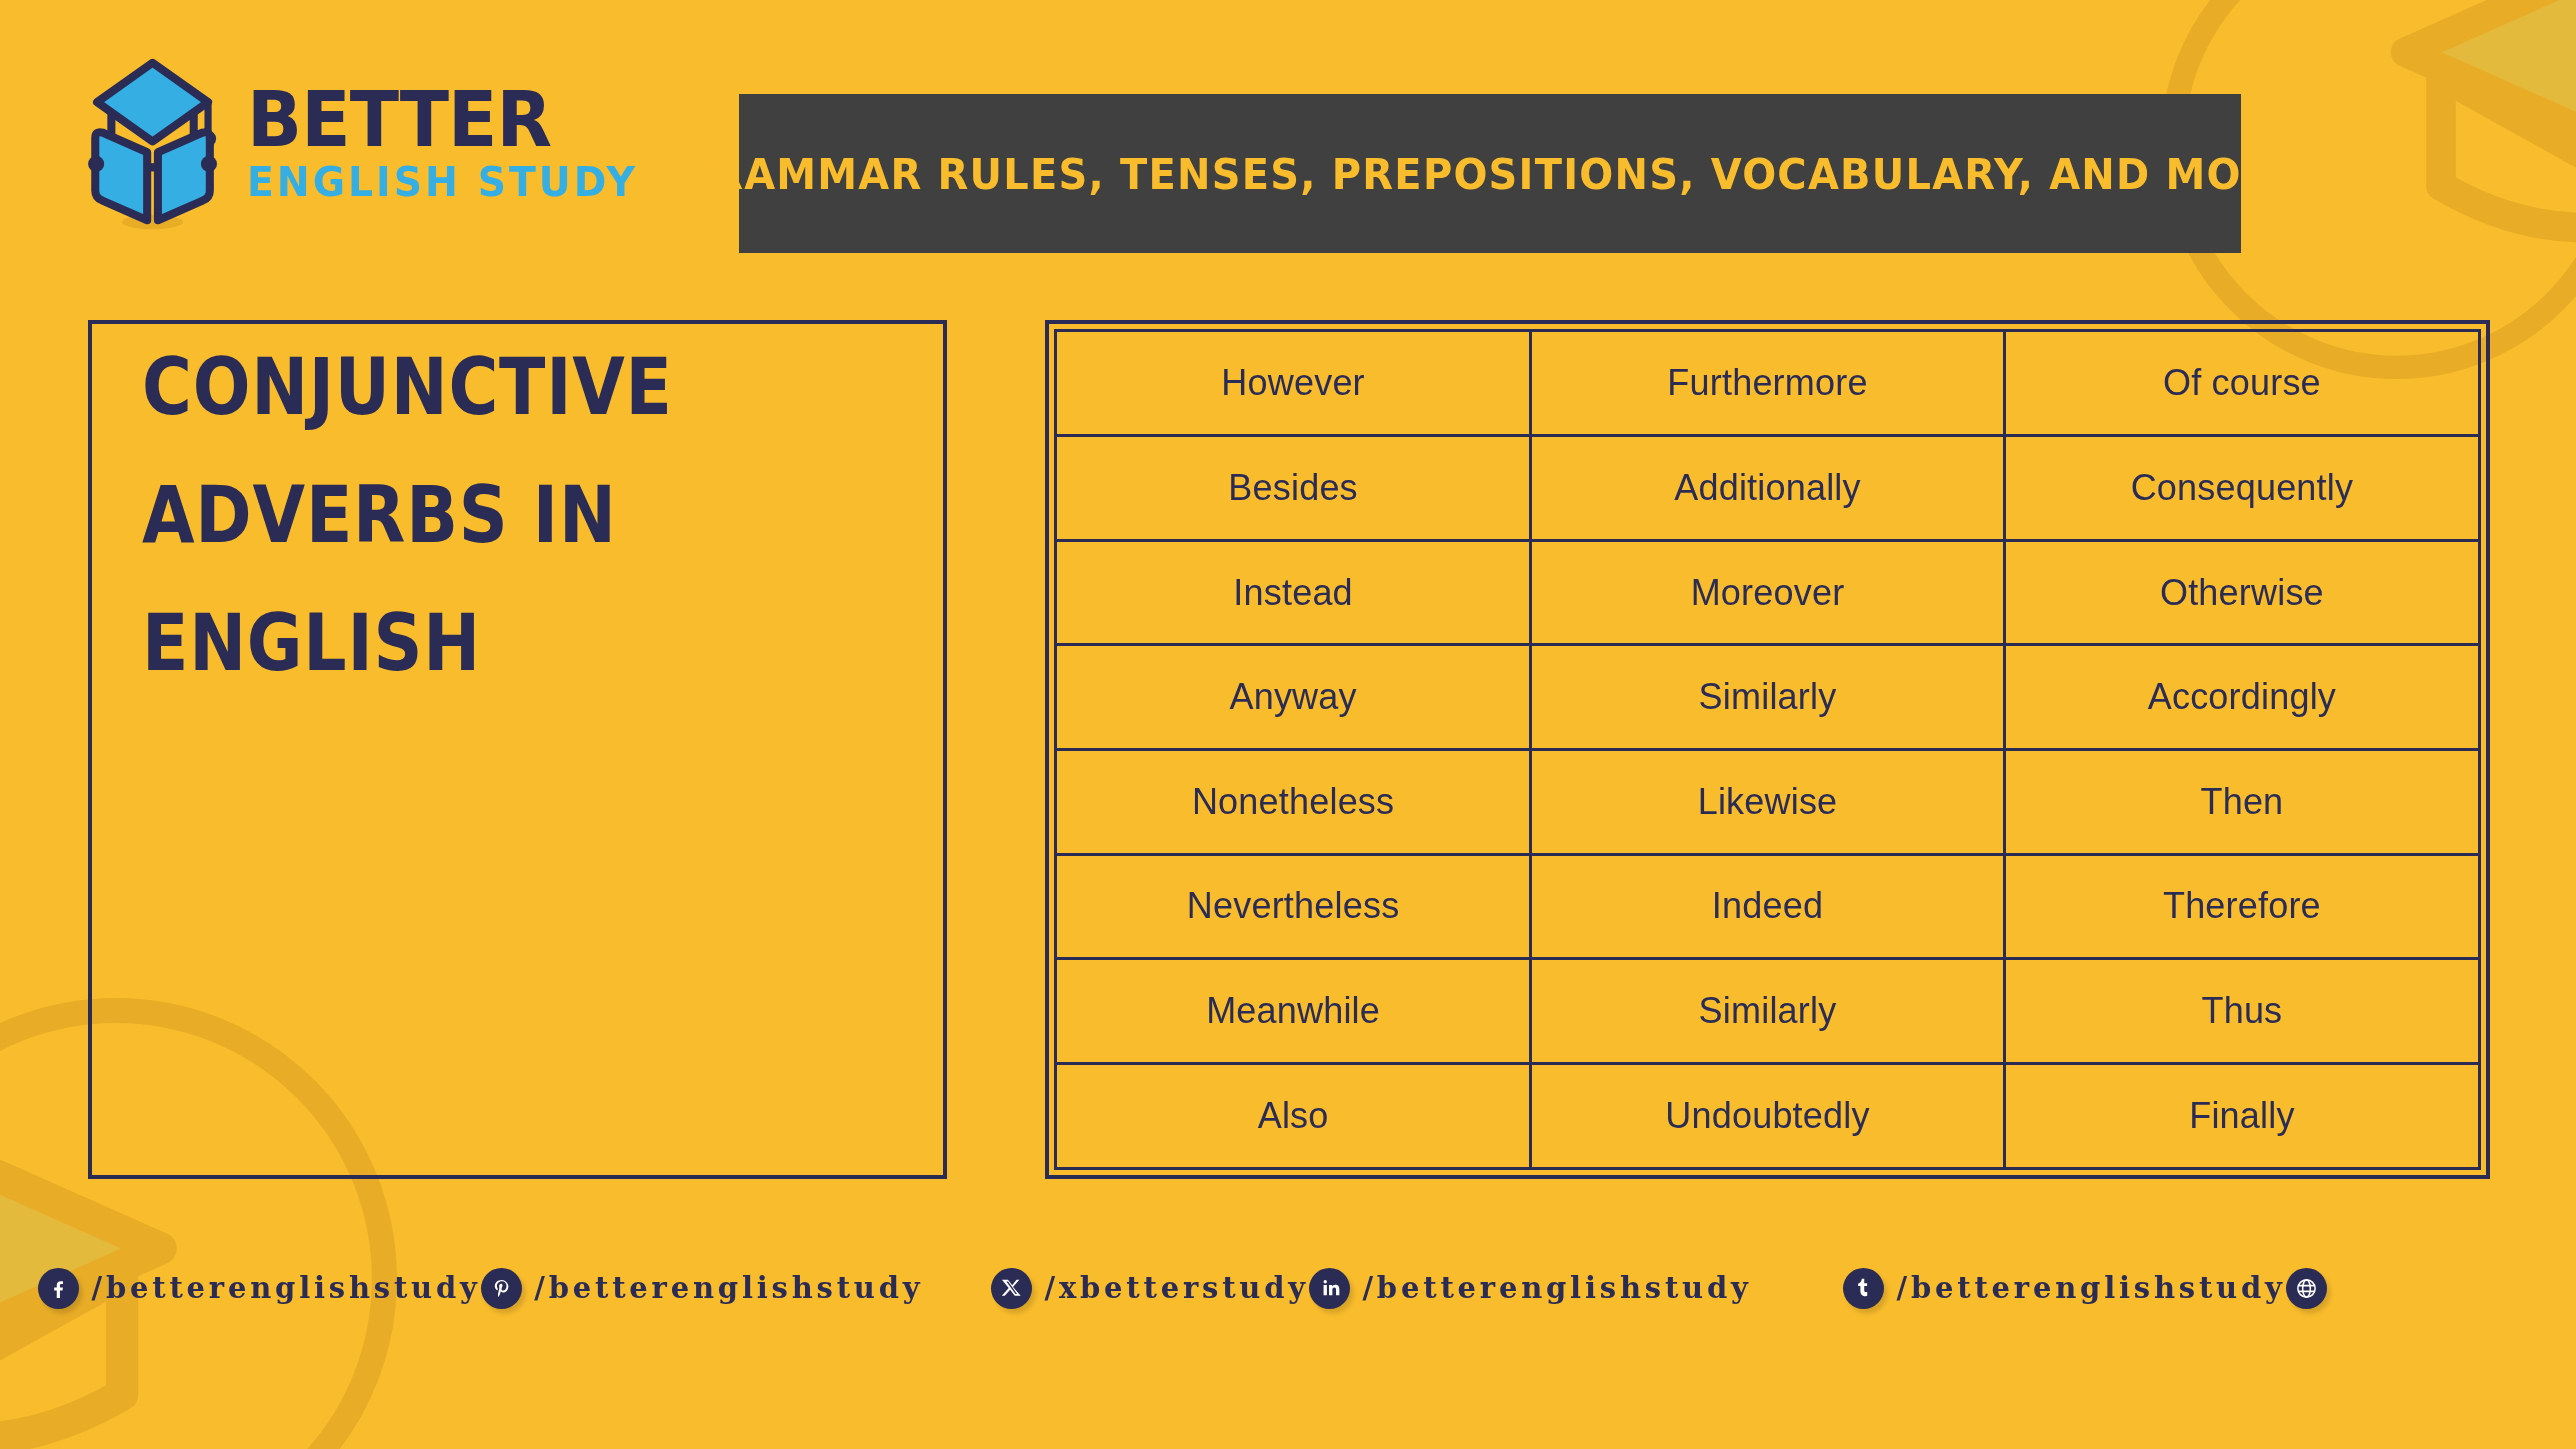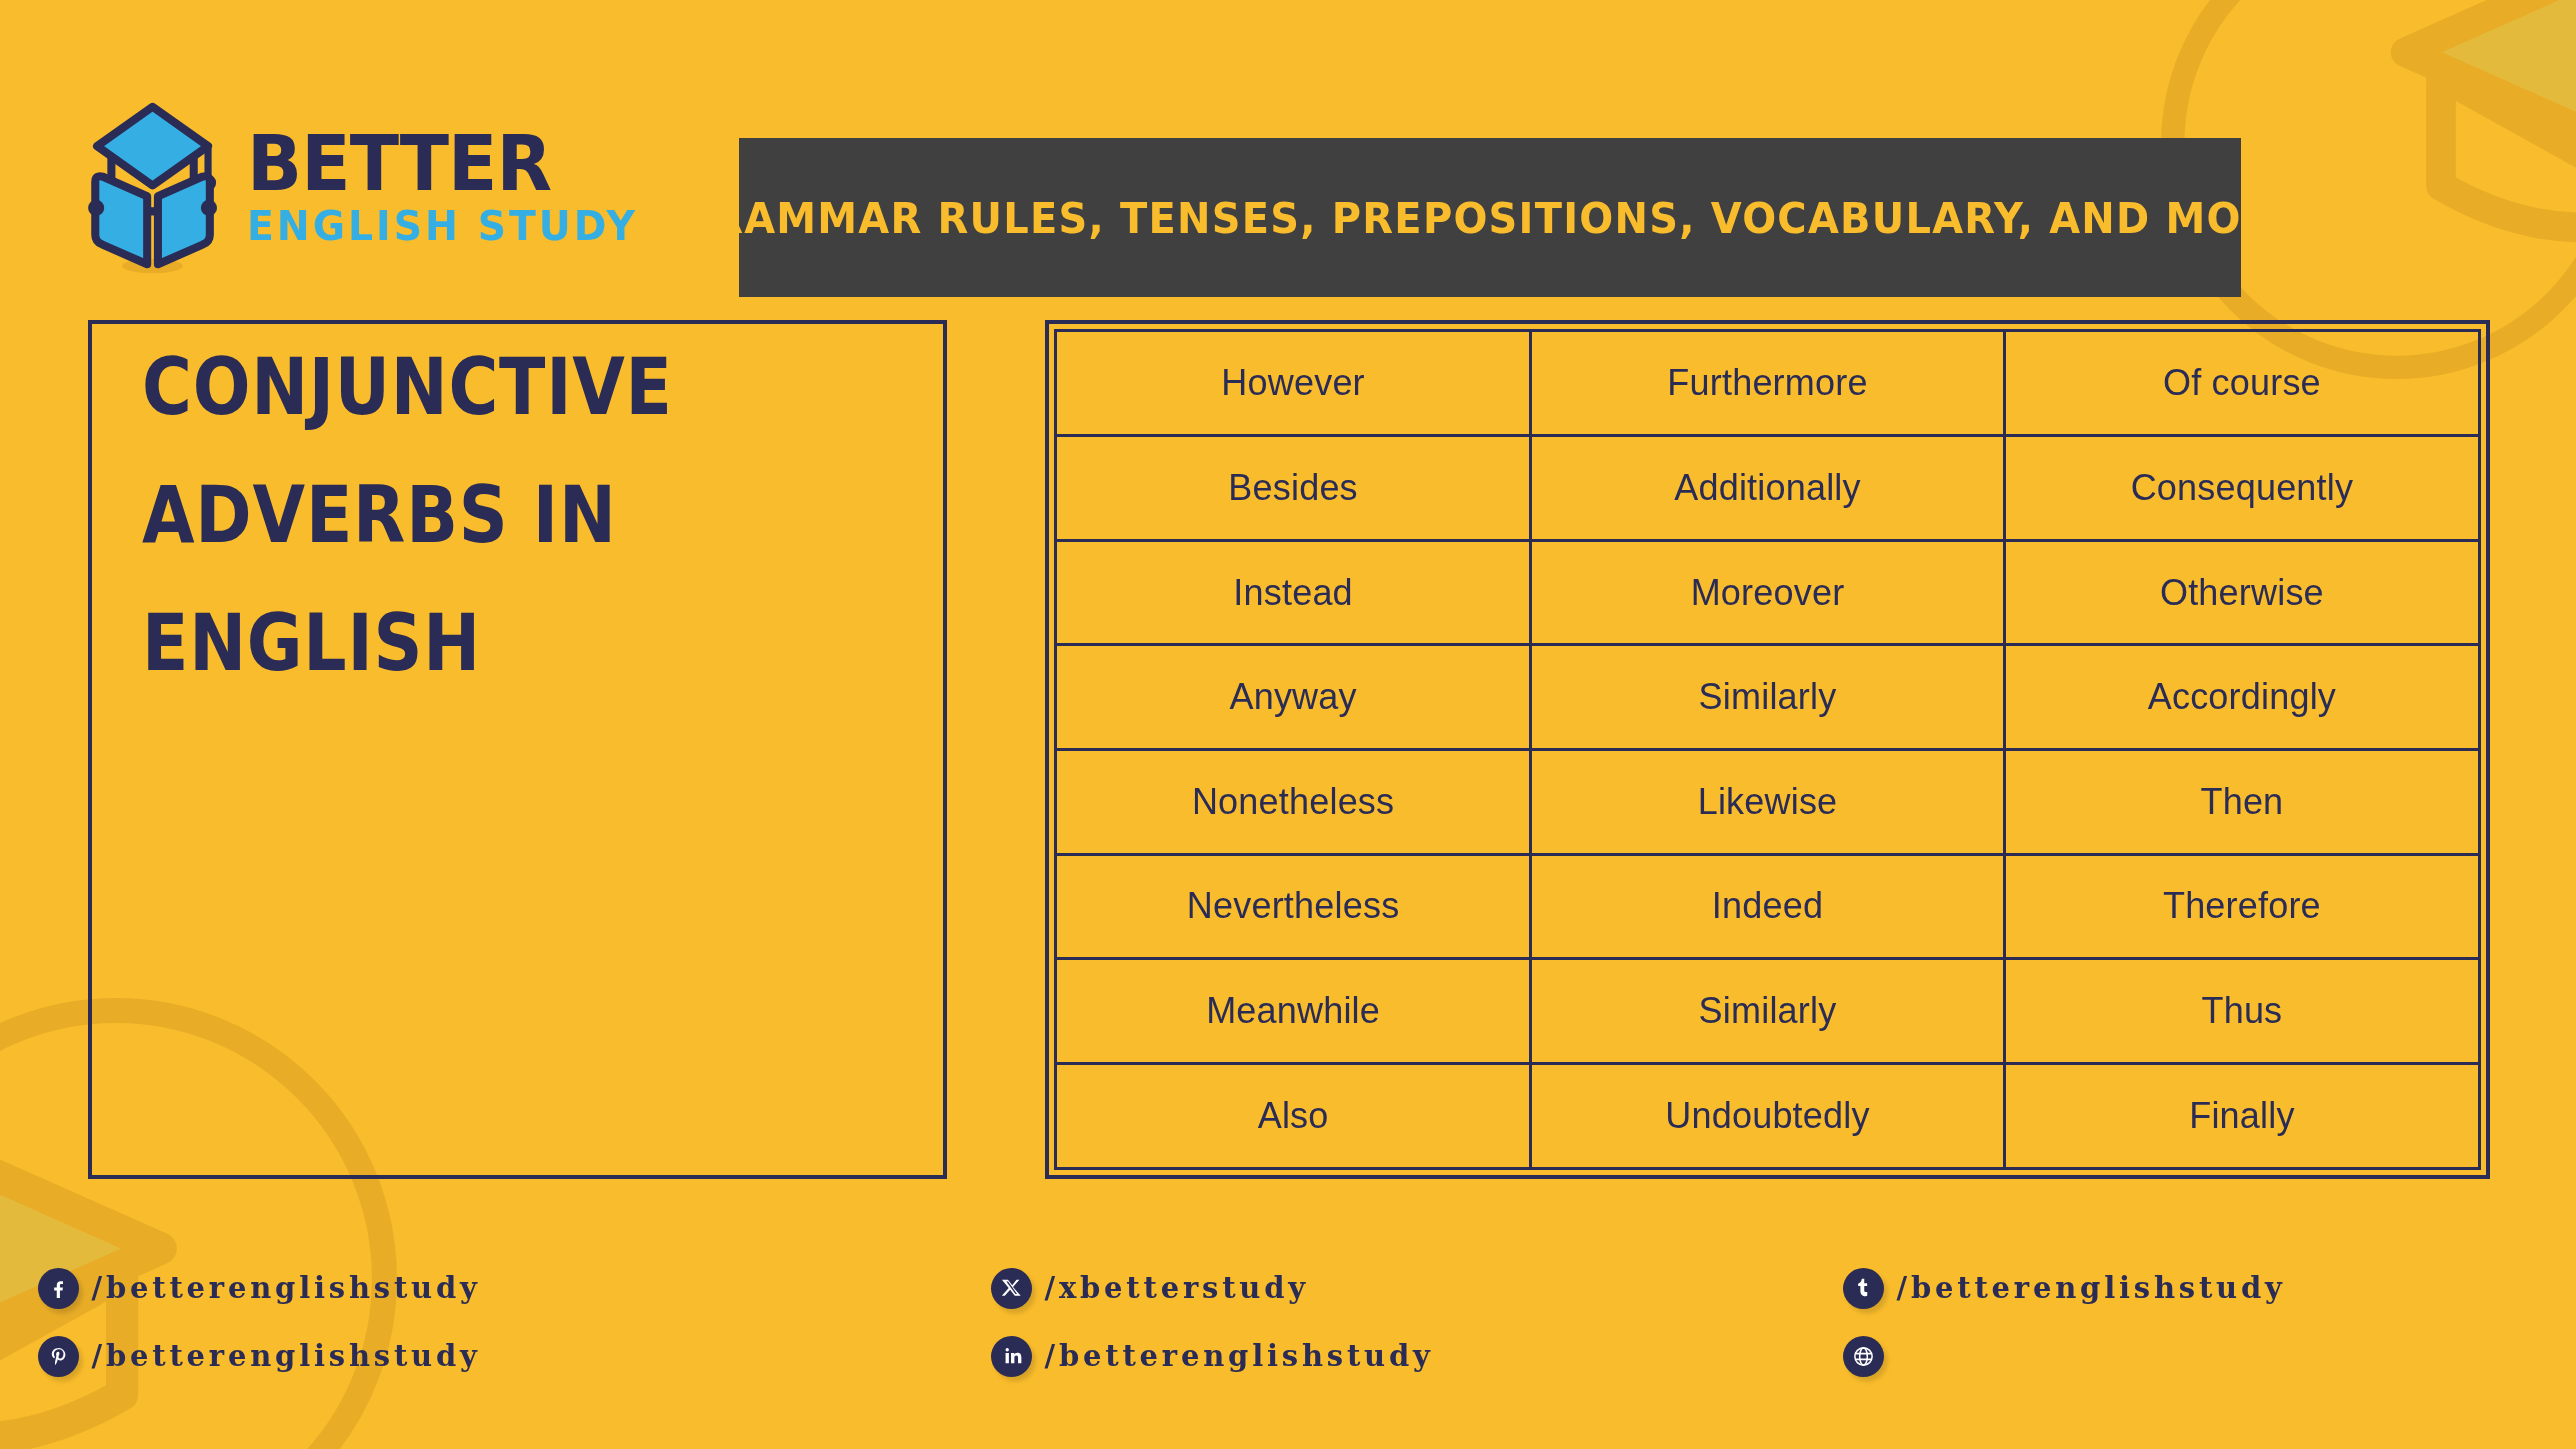--- a/index.html
+++ b/index.html
@@ -26,21 +26,20 @@
   }
   .deco-tr { position: absolute; top: -134px; right: -116px; }
   .deco-bl { position: absolute; bottom: -170px; left: -224px; transform: scaleX(-1); }
 
   
   .header {
     position: absolute;
     top: 0; left: 0; right: 0;
     height: 268px;
     z-index: 3;
-    margin-top: 44px;
   }
 
   .logo {
     position: absolute;
     left: 79px;
     top: 52px;
     display: flex;
     align-items: center;
     gap: 19.7px;
   }
@@ -148,21 +147,21 @@
 
   
   .footer {
     position: absolute;
     left: 0; right: 0;
     bottom: 52px;
     height: 143px;
     z-index: 3;
     display: flex;
   }
-  .fcol { display: flex; flex-direction: column; justify-content: space-between; }
+  .fcol { display: flex; flex-direction: row; justify-content: space-between; }
   .fcol-1 { position: absolute; left: 38px;   top: 0; }
   .fcol-2 { position: absolute; left: 991px; top: 0; }
   .fcol-3 { position: absolute; left: 1843px; top: 0; }
 
   .frow {
     display: flex;
     align-items: center;
     gap: 12.5px;
     height: 68px;
   }

